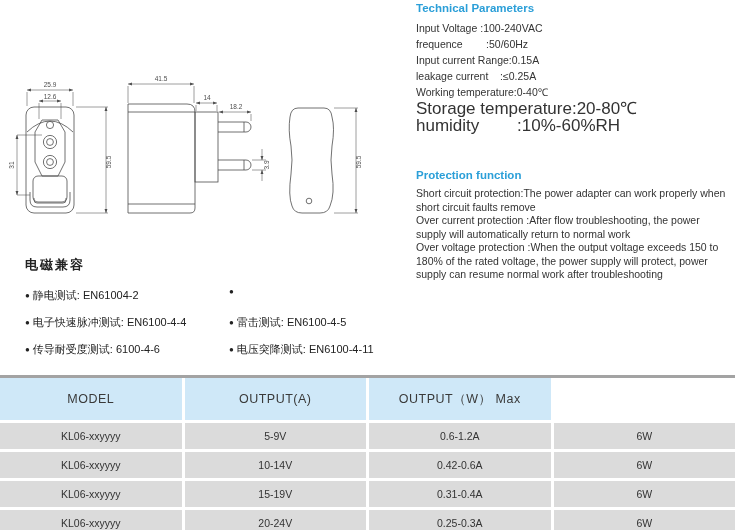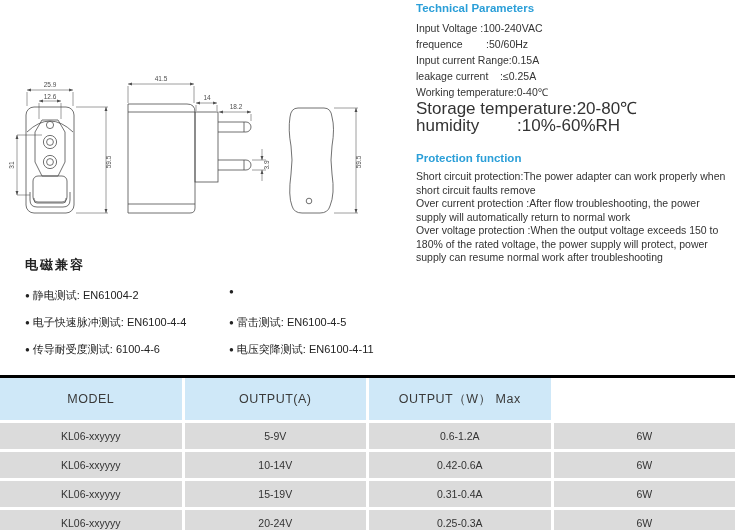--- a/index.html
+++ b/index.html
@@ -11,37 +11,37 @@
 
   
   .drawings { position:absolute; left:0; top:70px; width:410px; height:165px; }
   .drawings svg text { font-family:"Liberation Sans", sans-serif; font-size:6.5px; fill:#4d4d4d; }
 
   
   .right-col { position:absolute; left:416px; top:2px; width:315px; }
   .sec-title { color:#2b9fd8; font-size:11.5px; font-weight:bold; margin-bottom:6px; }
   .param-line { white-space:pre; font-size:10.5px; line-height:16px; color:#333; }
   .param-line.big { font-size:17px; line-height:17px; }
-  .protection { margin-top:18px; }
+  .protection { margin-top:35px; }
   .protection p { font-size:10.5px; line-height:13.5px; color:#333; }
 
   
   .emc { position:absolute; left:25px; top:256px; width:395px; }
   .emc-title { font-size:13px; font-weight:bold; color:#222; letter-spacing:2px; margin-bottom:14px; }
   .emc-grid { display:grid; grid-template-columns:204px auto; row-gap:12px; }
   .emc-item { font-size:11px; color:#222; display:flex; align-items:baseline; }
   .emc-item .bullet { font-size:8px; margin-right:3px; position:relative; top:-1px; }
 
   
   .spec-table { position:absolute; left:0; top:375px; width:735px; }
   .t-head, .t-row {
     display:grid; grid-template-columns:1fr 1fr 1fr 1fr; column-gap:3px;
     background:#fff;
   }
-  .t-head { border-top:3px solid #000000; margin-bottom:3px;text-align:center; }
+  .t-head { border-top:3px solid #a3a3a3; margin-bottom:3px;text-align:center; }
   .t-head .cell {
     background:#cfe8f8; height:42px; display:flex; align-items:center; justify-content:center;
     font-size:12.5px; color:#3a3a3a; letter-spacing:0.5px;
   }
   .t-row { margin-bottom:3px; }
   .t-row .cell {
     background:#dbdbdb; height:26px; display:flex; align-items:center; justify-content:center;
     font-size:10.5px; color:#333;
   }
 </style>

